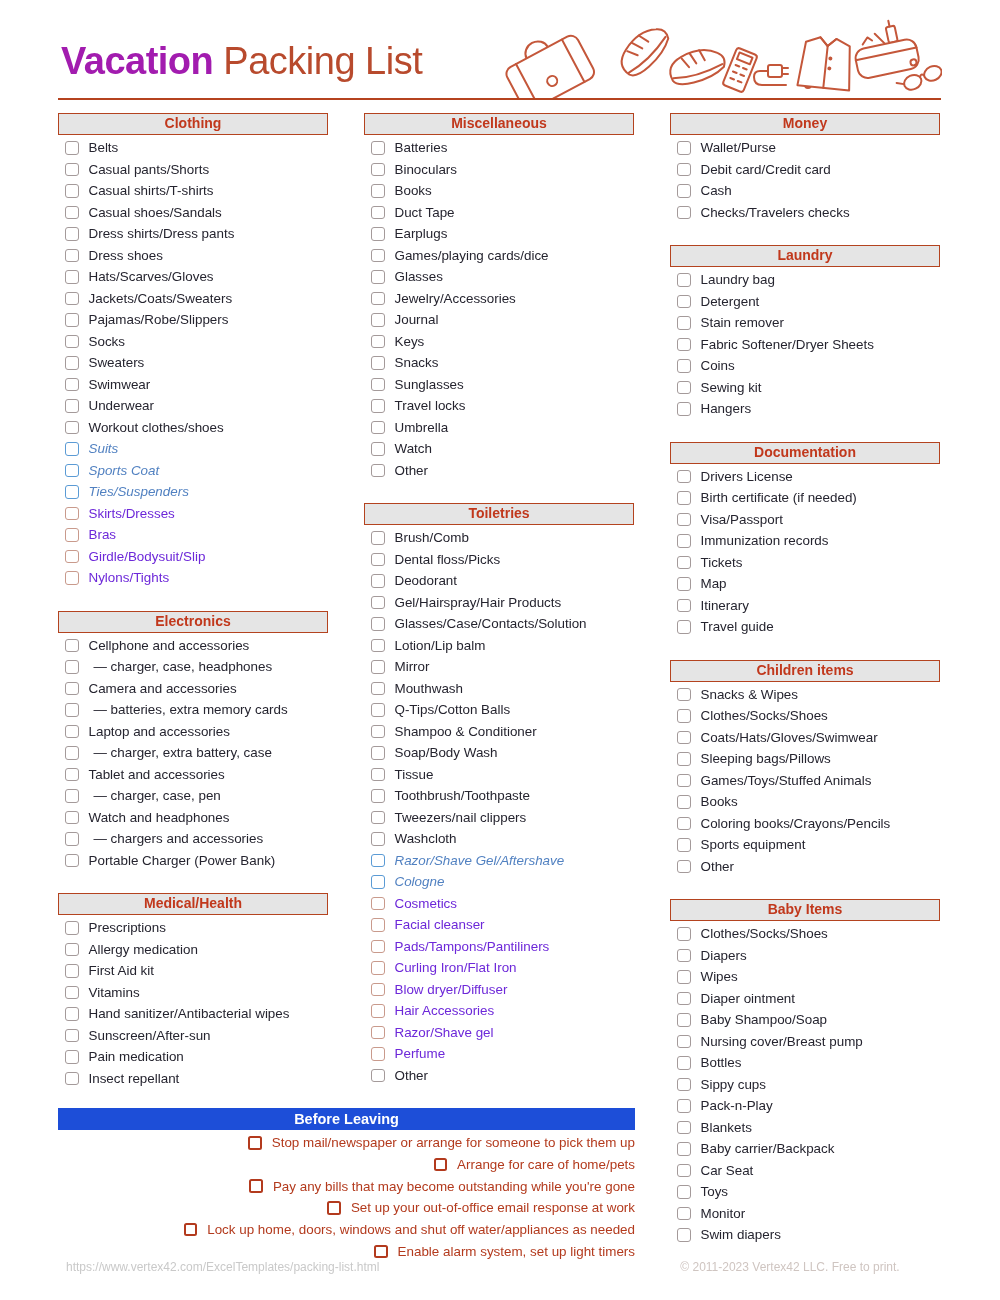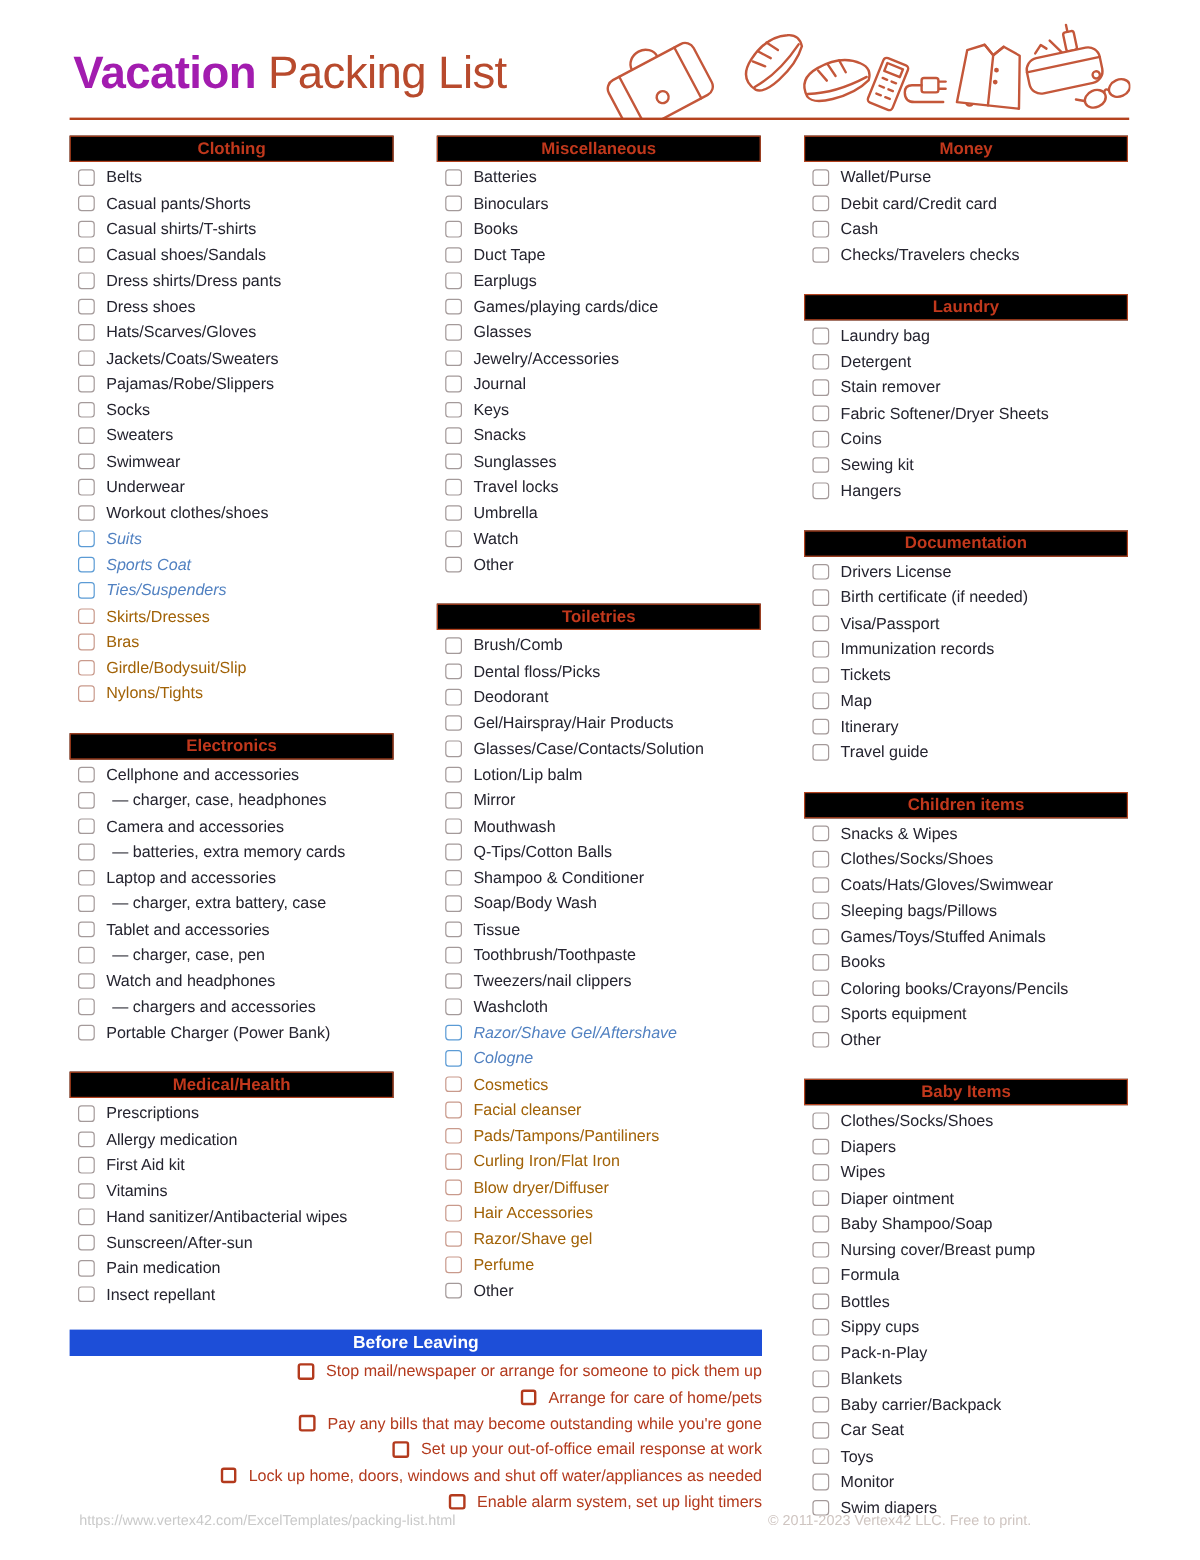--- a/index.html
+++ b/index.html
@@ -11,44 +11,44 @@
   .page-title { position:absolute; left:61px; top:40px; font-size:38px; letter-spacing:-0.5px; white-space:nowrap; }
   .title-bold { font-weight:700; color:#a21caf; }
   .title-rest { font-weight:400; color:#b84a2d;margin-top:41px; }
   .head-rule { position:absolute; left:58px; width:883px; top:98px; border-top:2.5px solid #b5431f; }
   .illus { position:absolute; left:502px; top:14px; }
 
   .col { position:absolute; top:113px; width:270px; }
   #col1 { left:58px; } #col2 { left:364px; } #col3 { left:670px; }
   .section { margin-bottom:22px; }
   .sec-header {
-    height:22px; background:#000000; border:1.8px solid #b4431f;
+    height:22px; background:#e5e5e5; border:1.8px solid #b4431f;
     color:#c1381c; font-weight:700; font-size:14px; text-align:center; line-height:18.5px;
   }
   .items { padding-top:2px; }
   .row { height:21.5px; display:flex; align-items:center; }
   .cb {
     flex:none; width:13.5px; height:13.5px; background:#fff;
     border:1.6px solid #a49a9a; border-radius:3px; margin:0 10px 0 7px;
   }
   .lab { font-size:13.4px; color:#25242f; white-space:nowrap; }
   .row.blue .cb { border-color:#5b9bd5; }
   .row.blue .lab { color:#5181c1;font-style:italic; }
   .row.salmon .cb { border-color:#c99a8c; }
-  .row.salmon .lab { color:#a16207; }
+  .row.salmon .lab { color:#6d28d9; }
   .row.sub .lab { padding-left:5px; }
 
   .bl { position:absolute; left:58px; top:1108px; width:577px; }
   .bl .sec-header { background:#1d4ed8; border:none; color:#ffffff; height:22px; line-height:22px; font-size:14.5px; }
   .bl .row { height:21.7px;justify-content:flex-end; }
   .bl .cb { border:2px solid #b33a1d; border-radius:2.5px; }
   .bl .lab { color:#b33a1d; }
 
   .footer-url { position:absolute; left:66px; top:1260px; font-size:12px; color:#c9c9c9; }
-  .footer-copy { position:absolute; left:640px; width:300px; top:1260px; font-size:12px; color:#cfc5c1; text-align:left; }
+  .footer-copy { position:absolute; left:640px; width:300px; top:1260px; font-size:12px; color:#cfc5c1; text-align:center; }
 </style>
 </head>
 <body>
 
 <div class="page-title">
   <span class="title-bold">Vacation</span><span class="title-rest"> Packing List</span>
 </div>
 
 <svg class="illus" width="440" height="86" viewBox="0 0 440 86">
   <g stroke="#c4573a" stroke-width="2" fill="#ffffff" stroke-linecap="round" stroke-linejoin="round">
@@ -631,24 +631,20 @@
         <div class="row">
           <span class="cb"></span>
           <span class="lab">Baby Shampoo/Soap</span>
         </div>
         <div class="row">
           <span class="cb"></span>
           <span class="lab">Nursing cover/Breast pump</span>
         </div>
         <div class="row">
           <span class="cb"></span>
-          <span class="lab">Formula</span>
-        </div>
-        <div class="row">
-          <span class="cb"></span>
           <span class="lab">Bottles</span>
         </div>
         <div class="row">
           <span class="cb"></span>
           <span class="lab">Sippy cups</span>
         </div>
         <div class="row">
           <span class="cb"></span>
           <span class="lab">Pack-n-Play</span>
         </div>

